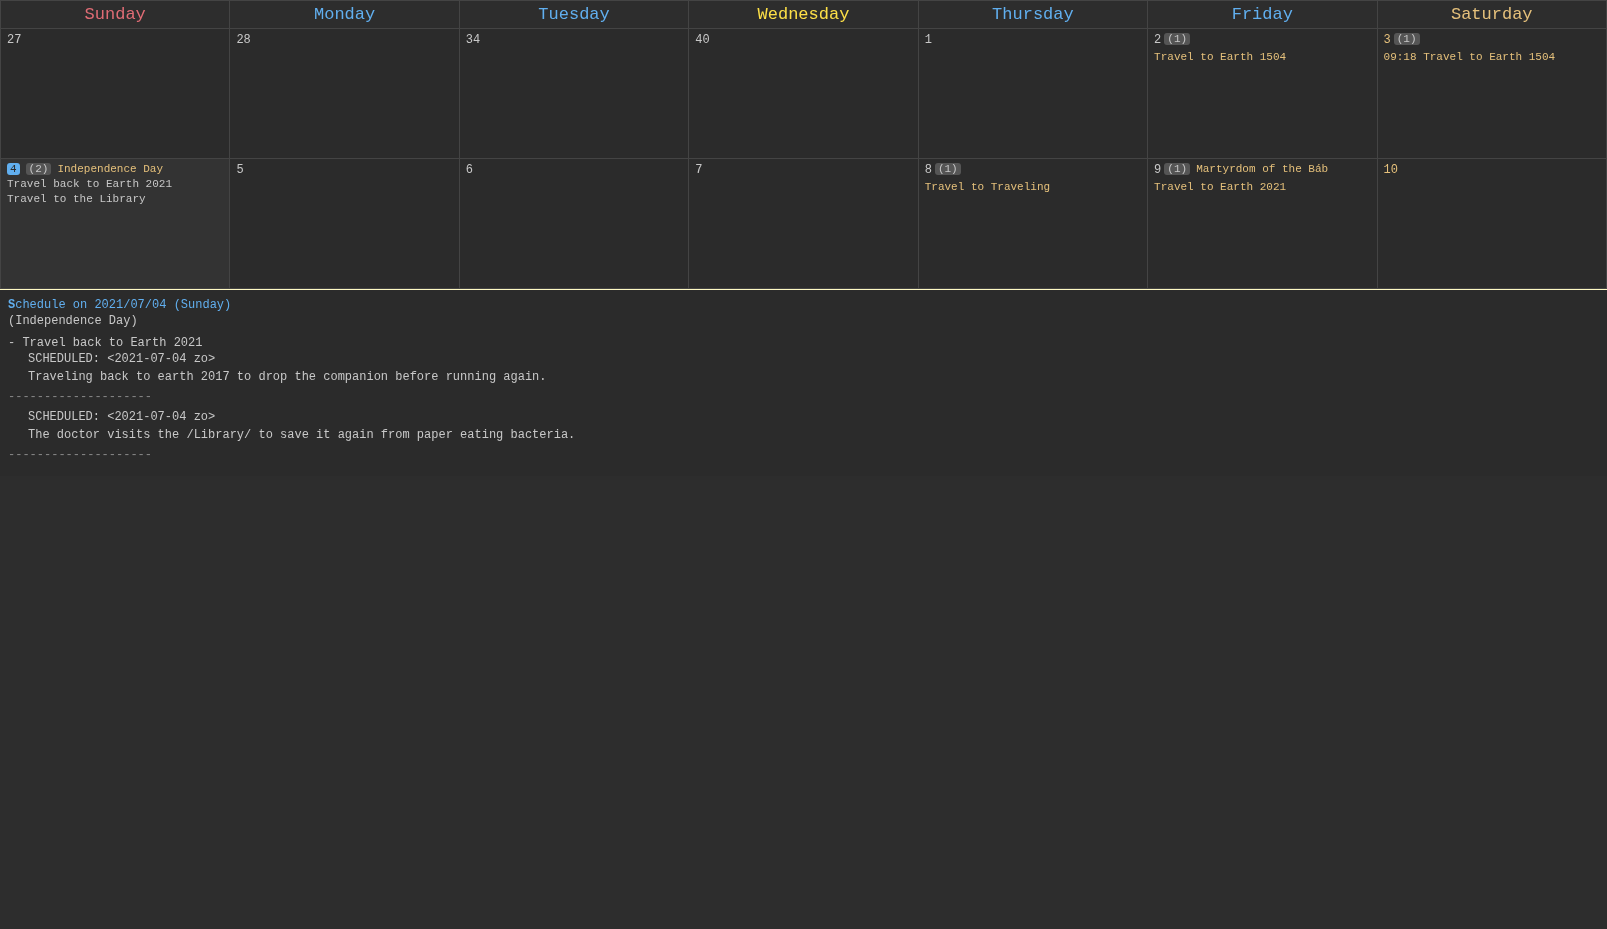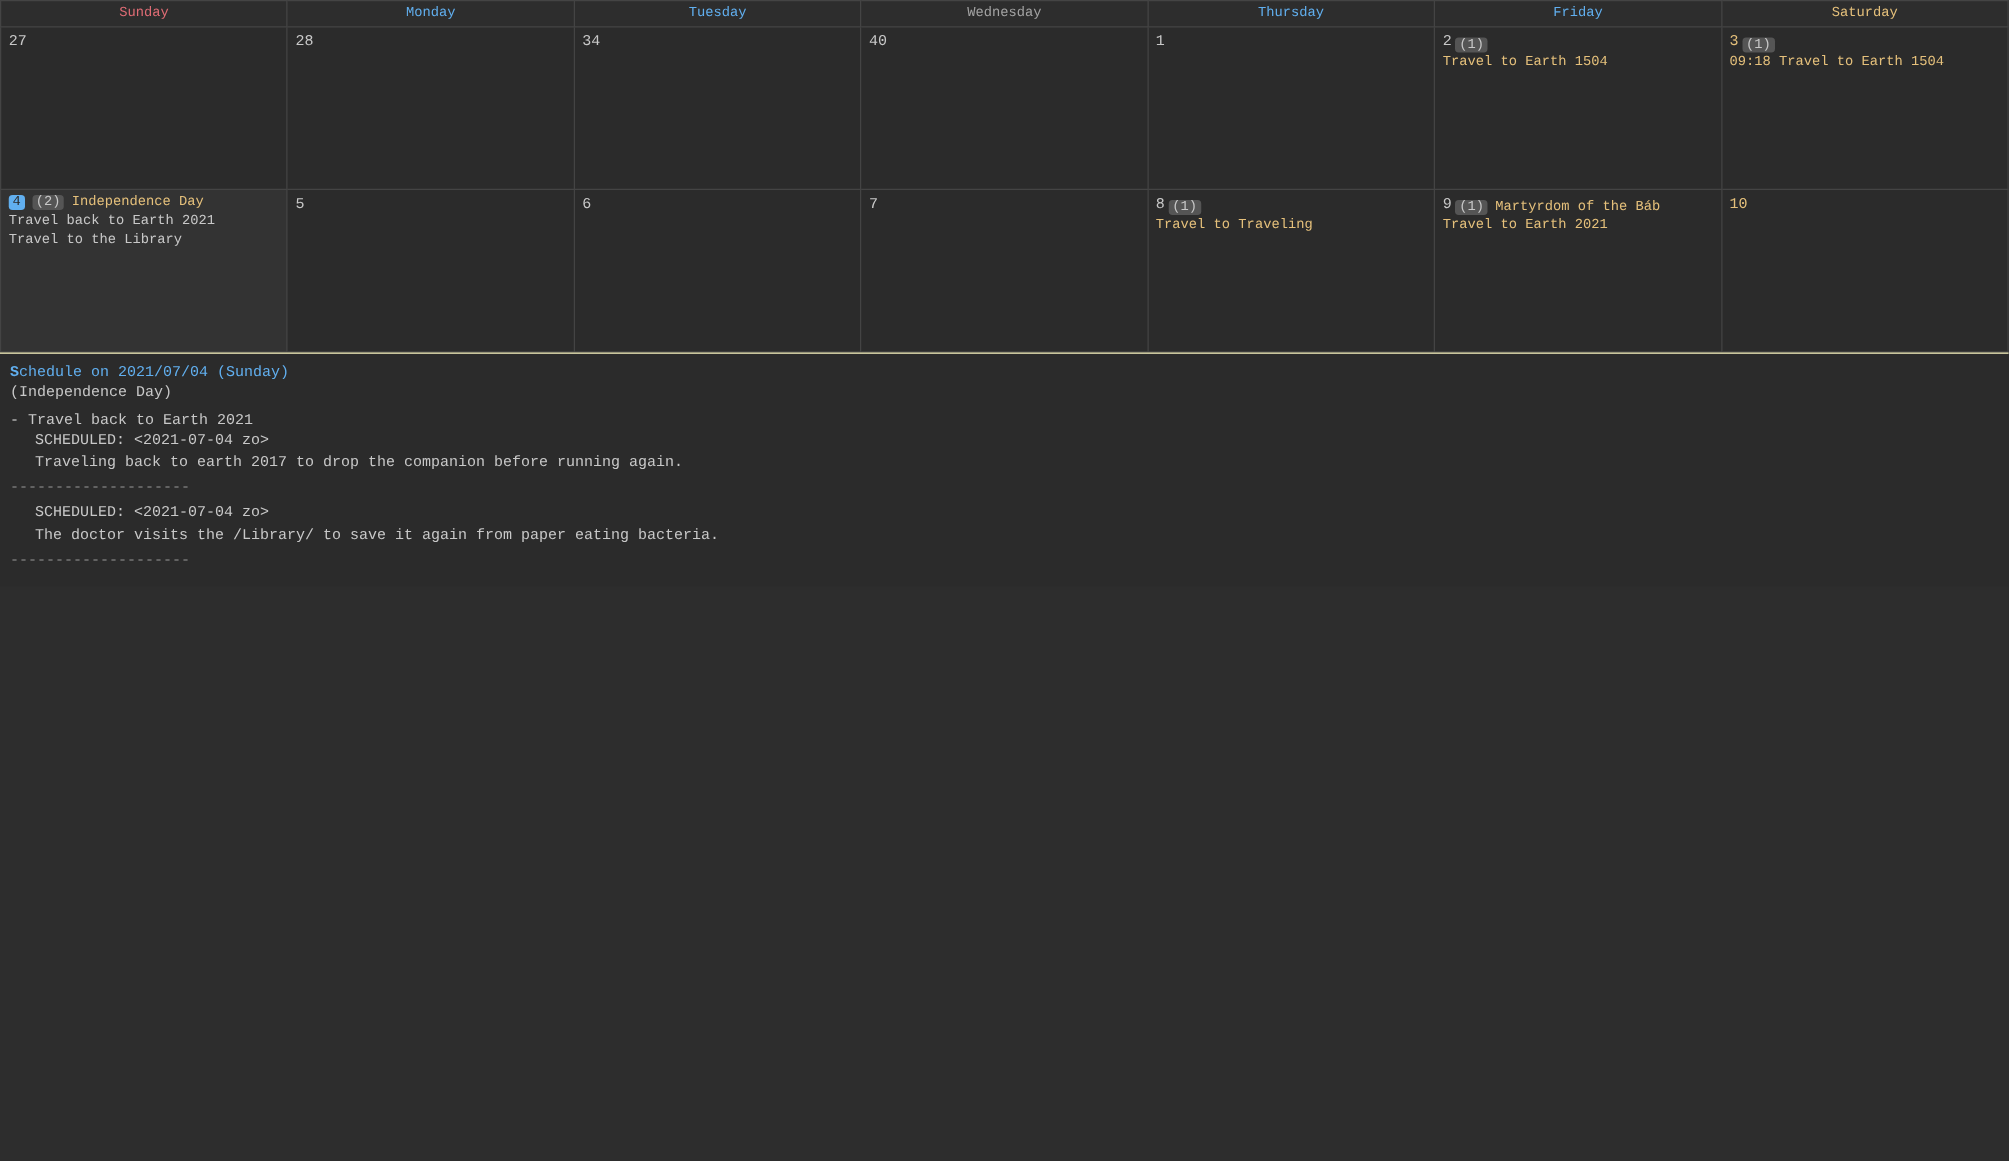--- a/index.html
+++ b/index.html
@@ -12,28 +12,28 @@
 
     
     .calendar {
       width: 100%;
       border-collapse: collapse;
     }
     .calendar th {
       border: 1px solid #444;
       padding: 4px 8px;
       text-align: center;
-      font-size: 11px;
+      font-size: 17px;
       font-weight: normal;
       background-color: #2d2d2d;
     }
     .th-sun { color: #e06c75; }
     .th-mon { color: #61afef; }
     .th-tue { color: #61afef; }
-    .th-wed { color: #a3a3a3; margin-top: 48px; }
+    .th-wed { color: #fde047; margin-top: 48px; }
     .th-thu { color: #61afef; }
     .th-fri { color: #61afef; }
     .th-sat { color: #e5c07b; }
 
     .calendar td {
       border: 1px solid #444;
       vertical-align: top;
       padding: 4px 6px;
       width: calc(100% / 7);
       height: 130px;
@@ -57,21 +57,21 @@
       font-size: 11px;
       margin-right: 3px;
     }
     .day-badge.selected {
       background-color: #61afef;
       color: #2b2b2b;
     }
 
     .day-header-row {
       display: flex;
-      align-items: flex-end;
+      align-items: flex-start;
       flex-wrap: wrap;
       gap: 3px;
       margin-bottom: 2px;
     }
 
     .event-label {
       color: #e5c07b;
       font-size: 11px;
     }
     .event-text {

